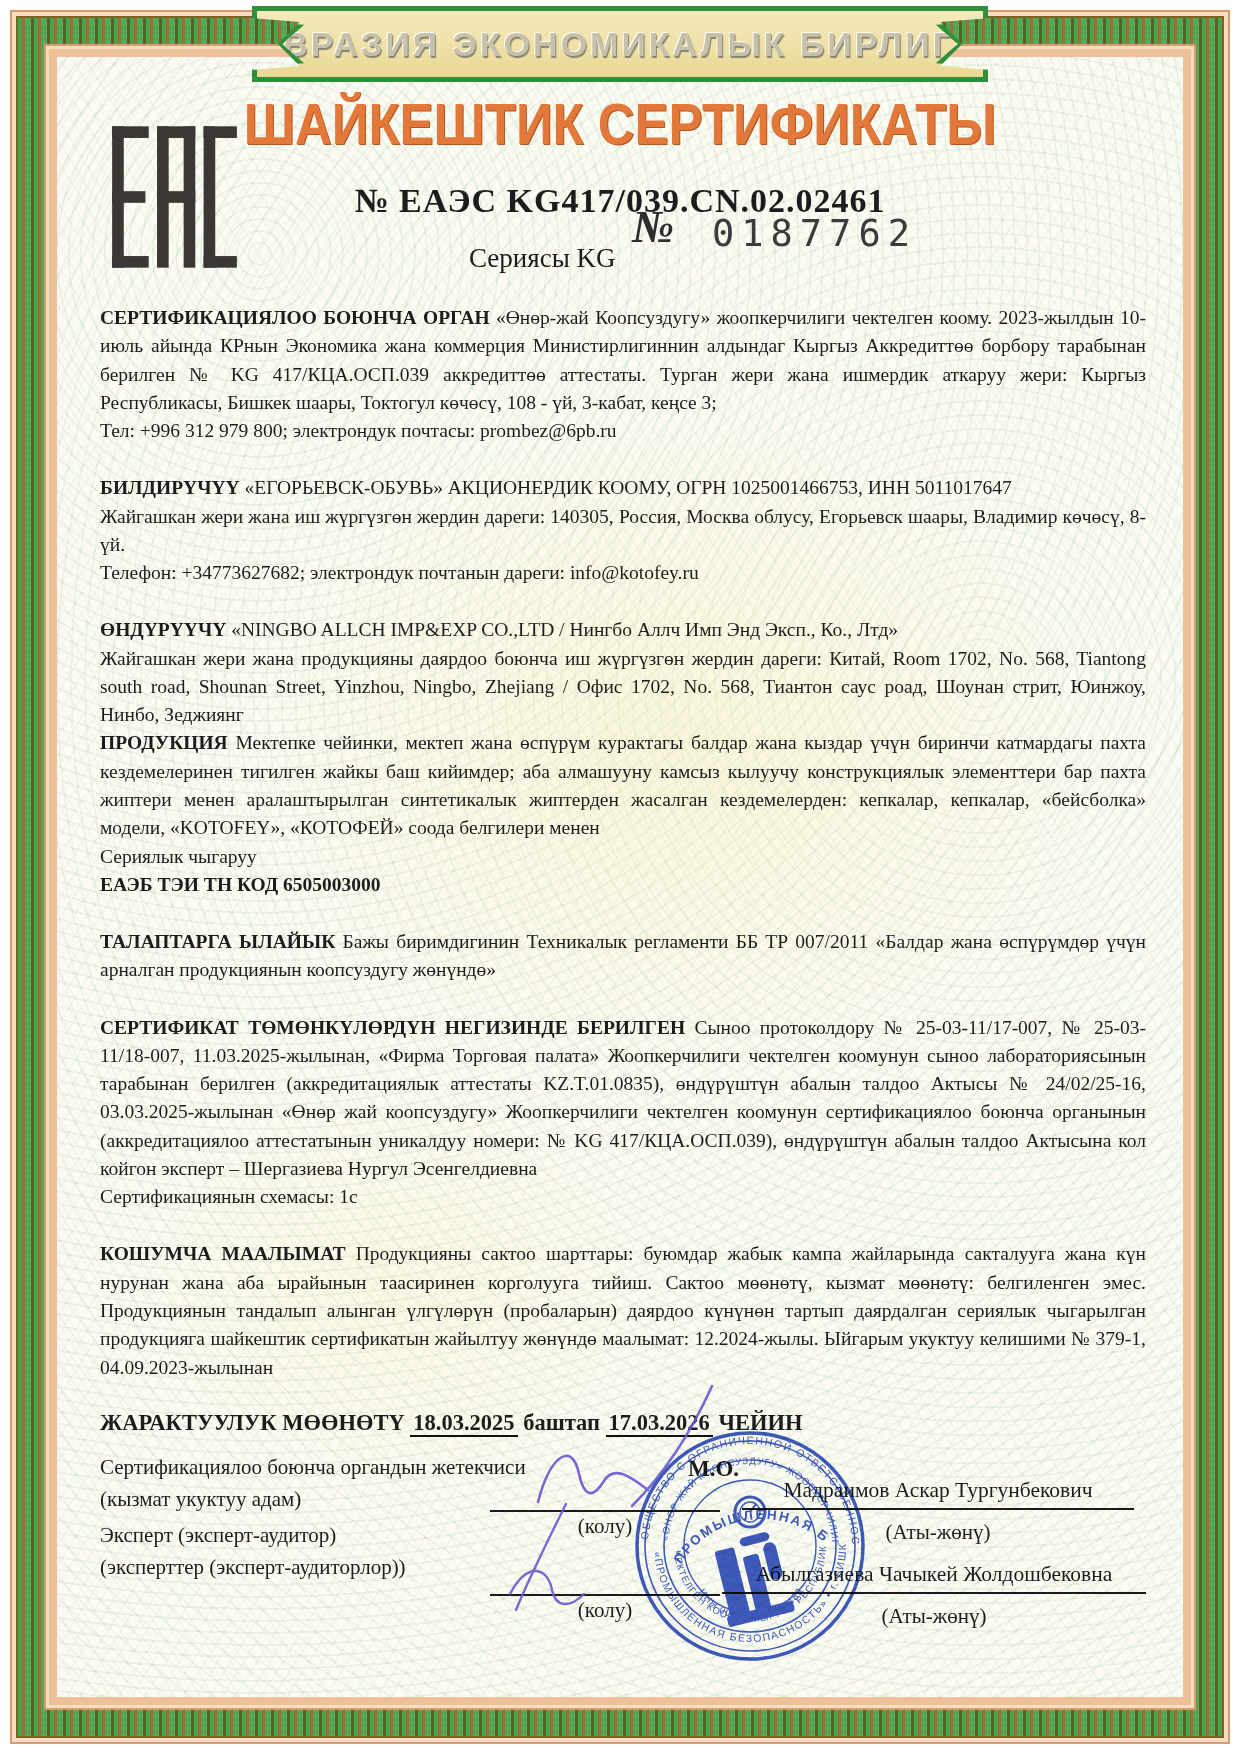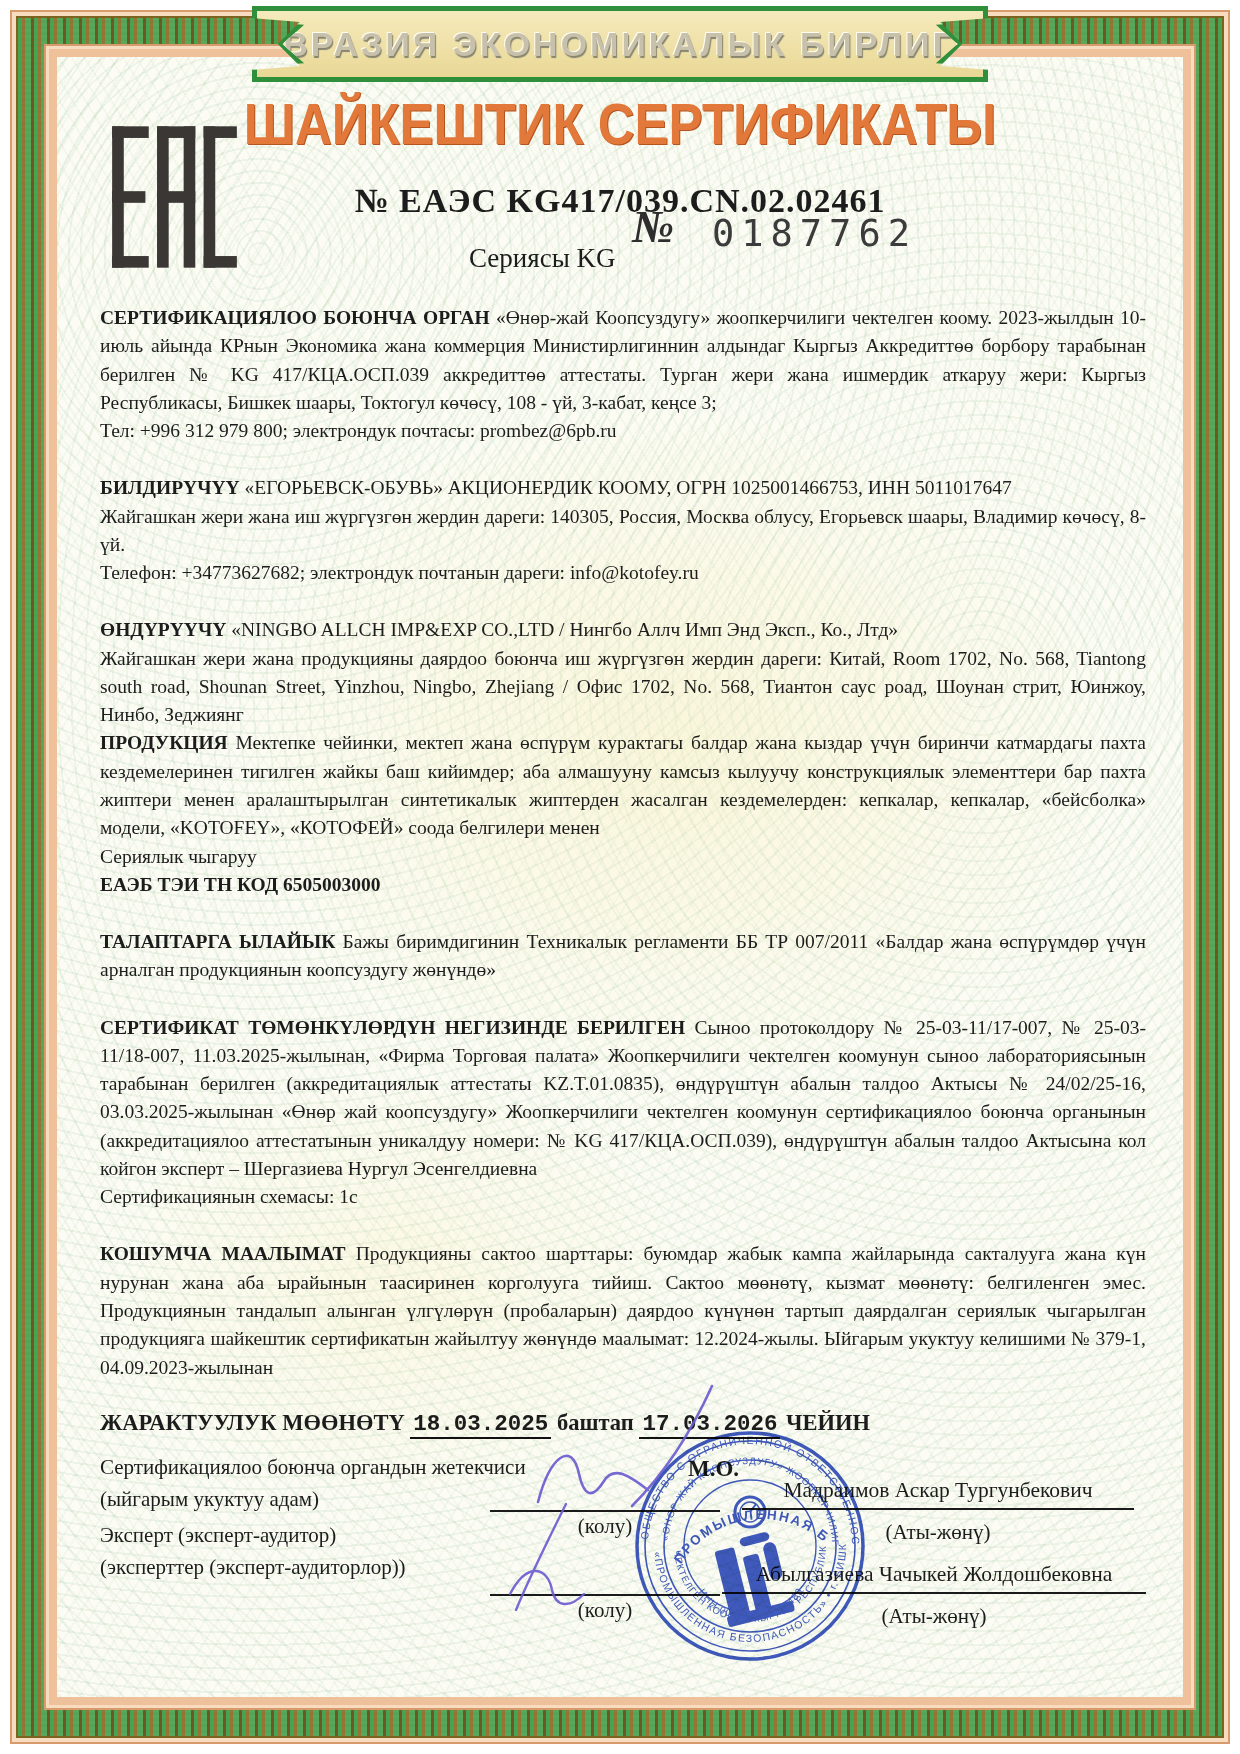--- a/index.html
+++ b/index.html
@@ -44,21 +44,21 @@
   .blank-digits{position:absolute;left:712px;top:212px;font-family:"DejaVu Sans Mono",monospace;
       font-size:37px;letter-spacing:7px;color:#3b3b3b;}
   
   .content{position:absolute;left:100px;width:1046px;top:304px;font-size:19.5px;line-height:1.45;text-align:justify;}
   .para{margin:0;}
   .gap{margin-top:29px;}
   .lbl{font-weight:bold;}
   .boldline{font-weight:bold;}
   
   .validity{position:absolute;left:100px;top:1410px;font-weight:bold;font-size:22.5px;}
-  .validity .und{border-bottom:2px solid #111;padding:0 3px;font-family:Liberation Mono, monospace;}
+  .validity .und{border-bottom:2px solid #111;padding:0 3px;}
   .role1{position:absolute;left:100px;top:1452px;width:480px;font-size:21px;line-height:1.5;text-align:left;}
   .role2{position:absolute;left:100px;top:1520px;width:500px;font-size:21px;line-height:1.5;text-align:left;}
   .role2 span{display:block;}
   .sigline{position:absolute;border-bottom:2px solid #1a1a1a;}
   .sig1{left:490px;top:1470px;width:230px;height:40px;}
   .sig2{left:490px;top:1554px;width:230px;height:40px;}
   .caption{position:absolute;text-align:center;font-size:21px;}
   .kolu1{left:490px;top:1514px;width:230px;}
   .kolu2{left:490px;top:1598px;width:230px;}
   .name{position:absolute;text-align:center;font-size:21.5px;border-bottom:2px solid #1a1a1a;padding-bottom:5px;}
@@ -169,21 +169,21 @@
   </div>
 
   <div class="validity">
     <span>ЖАРАКТУУЛУК МӨӨНӨТҮ</span>
     <span class="und">18.03.2025</span>
     <span>баштап</span>
     <span class="und">17.03.2026</span>
     <span>ЧЕЙИН</span>
   </div>
 
-  <div class="role1">Сертификациялоо боюнча органдын жетекчиси (ыйгарым укуктуу адам)</div>
+  <div class="role1">Сертификациялоо боюнча органдын жетекчиси (кызмат укуктуу адам)</div>
   <div class="role2">
     <span>Эксперт (эксперт-аудитор)</span>
     <span>(эксперттер (эксперт-аудиторлор))</span>
   </div>
 
   <div class="sigline sig1"></div>
   <div class="caption kolu1">(колу)</div>
   <div class="name name1">Мадраимов Аскар Тургунбекович</div>
   <div class="caption aty1">(Аты-жөнү)</div>
 

